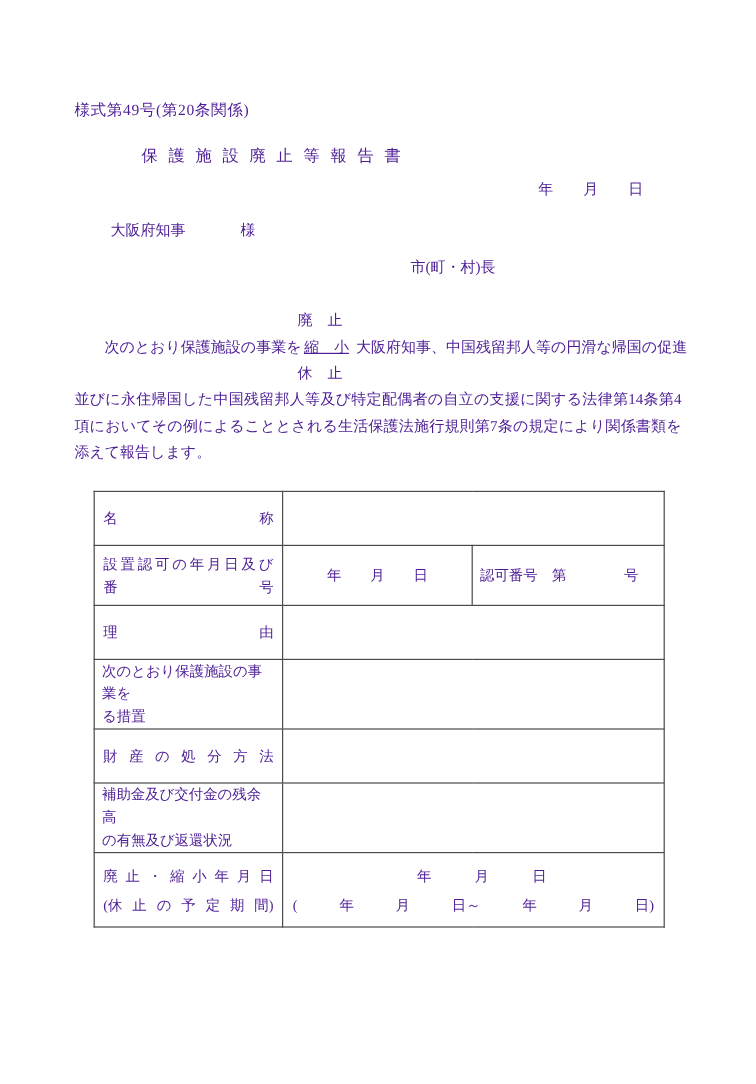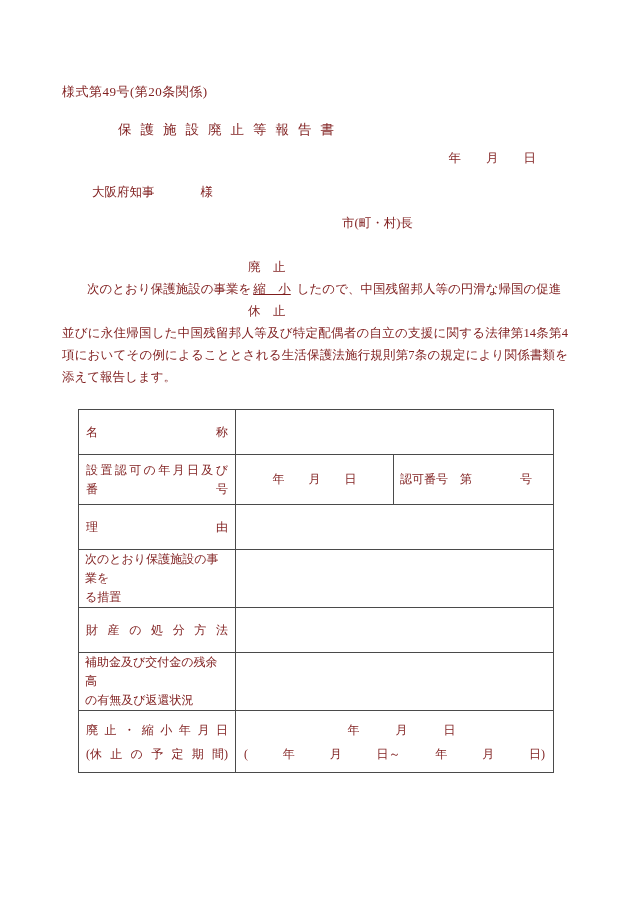--- a/index.html
+++ b/index.html
@@ -4,21 +4,21 @@
 <style>
   * { margin: 0; padding: 0; box-sizing: border-box; }
   html, body { background: #ffffff; }
   .page {
     position: relative;
     width: 630px;
     height: 903px;
     margin: 0 auto;
     background: #fff;
     font-family: "Liberation Serif", "DejaVu Serif", serif;
-    color: #7f1d1d;
+    color: #4c1d95;
     padding: 83px 62px 0 62px;
     overflow: hidden;
   }
   .form-number {
     font-size: 13px;
     line-height: 18px;
     letter-spacing: 0.5px;
   }
   .doc-title {
     margin-top: 20px;
@@ -107,21 +107,21 @@
   <div class="date-line">年　　月　　日</div>
 
   <div class="addressee-line">
     <span>大阪府知事</span><span class="addressee-honorific">様</span>
   </div>
 
   <div class="sender-line">市(町・村)長</div>
 
   <div class="body-block">
     <div class="option-line">廃　止</div>
-    <div class="main-line"><span>次のとおり保護施設の事業を</span><span class="option-mid">縮　小</span><span>したので、中国残留邦人等の円滑な帰国の促進</span></div>
+    <div class="main-line"><span>次のとおり保護施設の事業を</span><span class="option-mid">縮　小</span><span>大阪府知事、中国残留邦人等の円滑な帰国の促進</span></div>
     <div class="option-line">休　止</div>
     <div class="paragraph">並びに永住帰国した中国残留邦人等及び特定配偶者の自立の支援に関する法律第14条第4項においてその例によることとされる生活保護法施行規則第7条の規定により関係書類を添えて報告します。</div>
   </div>
 
   <table class="report-table">
     <colgroup>
       <col style="width:157px">
       <col style="width:158px">
       <col style="width:160px">
     </colgroup>

